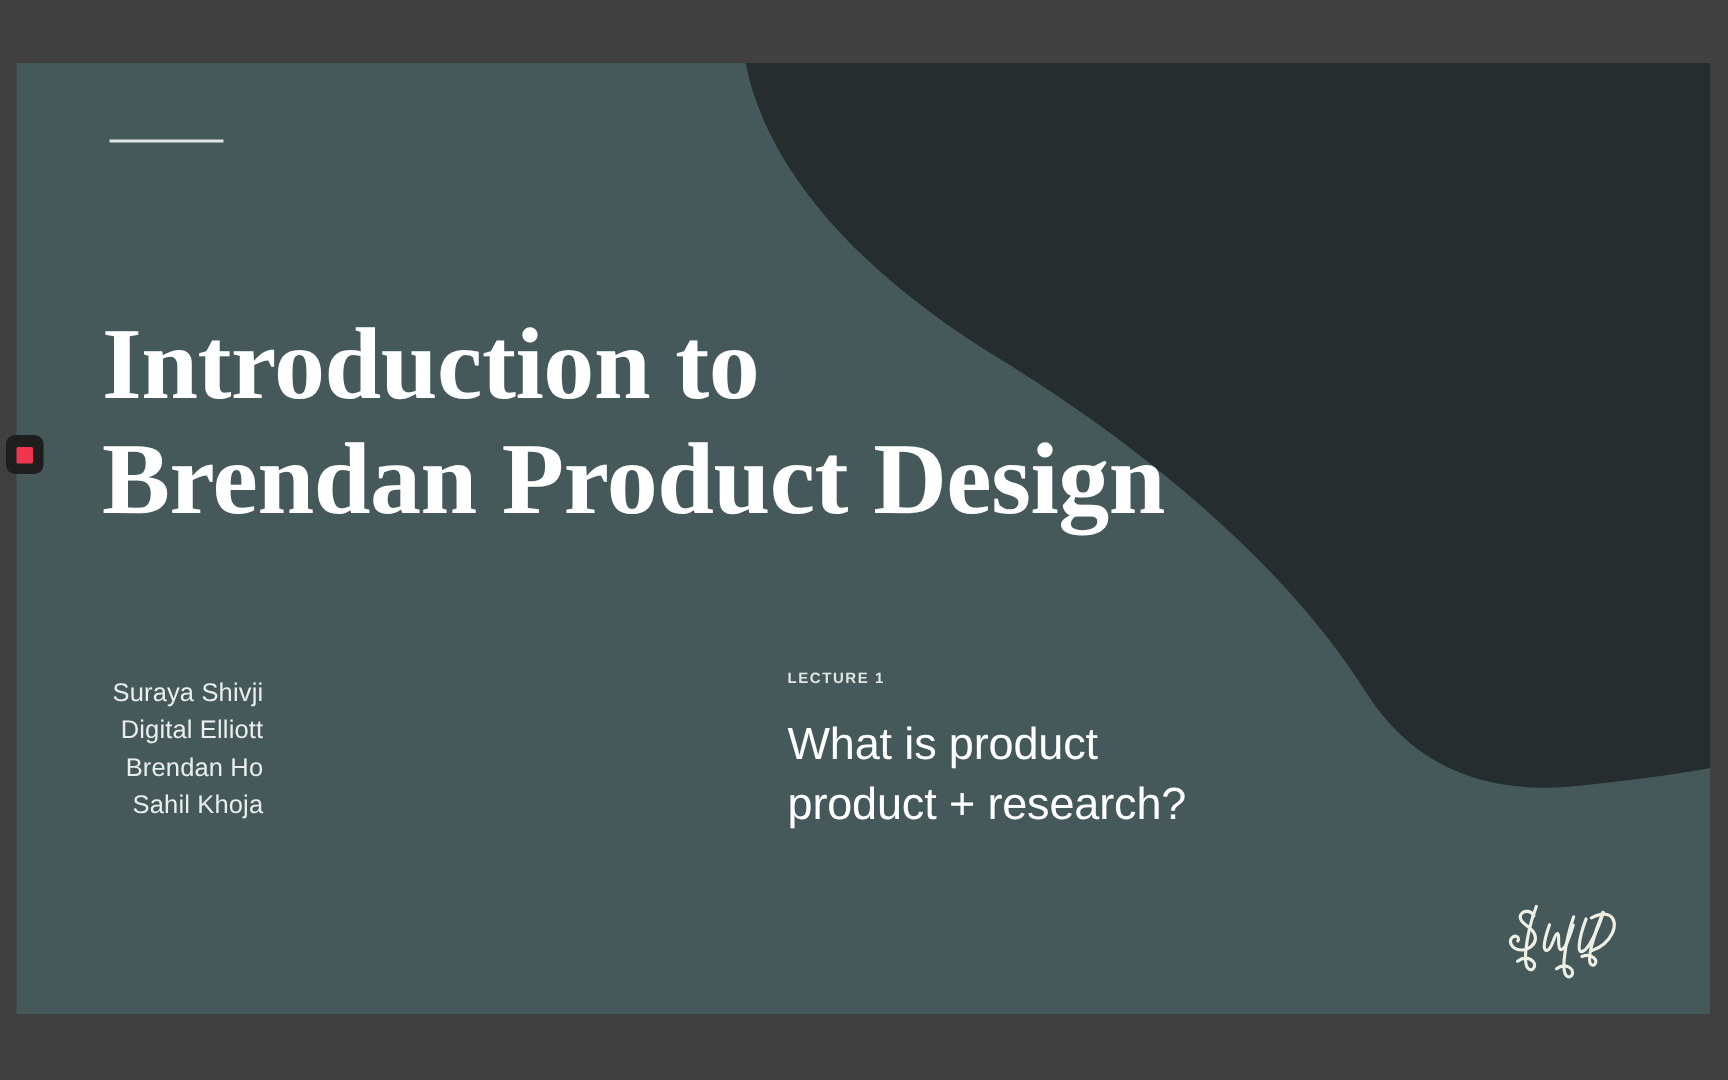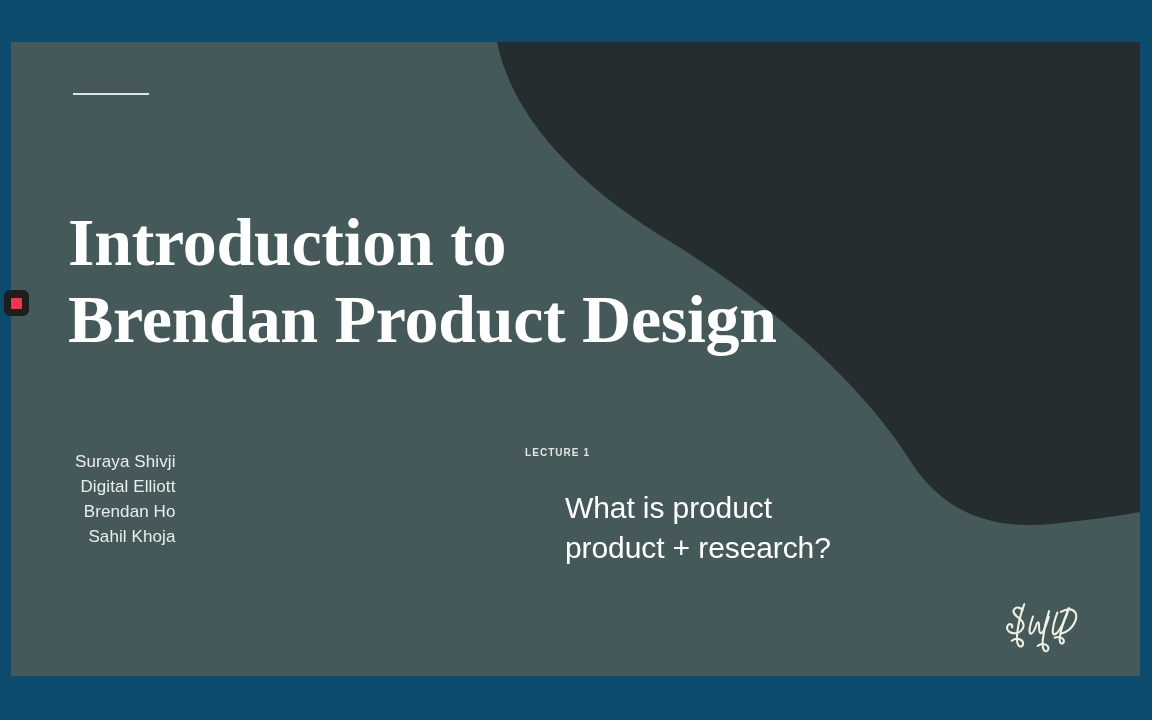--- a/index.html
+++ b/index.html
@@ -5,21 +5,21 @@
   * { margin:0; padding:0; box-sizing:border-box; }
   html, body {
     width:1152px; height:720px;
     background:#2b2b2b;
     font-family:"Liberation Sans", sans-serif;
     overflow:hidden;
   }
   #app {
     position:relative;
     width:1152px; height:720px;
-    background:#0c4a6e;
+    background:#404040;
   }
 
   
   #slide {
     position:absolute;
     left:11px; top:42px;
     width:1129px; height:634px;
     background:#45595a;
     overflow:hidden;
   }
@@ -71,29 +71,29 @@
     position:absolute;
     left:514px; top:405px;
     width:330px;
   }
   #lecture-eyebrow {
     font-size:10px;
     font-weight:700;
     letter-spacing:1.05px;
     color:#dfe6e3;
     text-transform:uppercase;
-    margin-bottom:30px;
+    margin-bottom:19px;
   }
   #lecture-heading {
     font-size:30px;
     line-height:40px;
     color:#ffffff;
     letter-spacing:-0.1px;
   }
-  #lecture-heading .hline { display:block; white-space:nowrap;margin-left:40px; }
+  #lecture-heading .hline { display:block; white-space:nowrap; }
 
   
   #logo {
     position:absolute;
     left:988px; top:556px;
     width:92px; height:62px;
   }
 
   
   #indicator {

